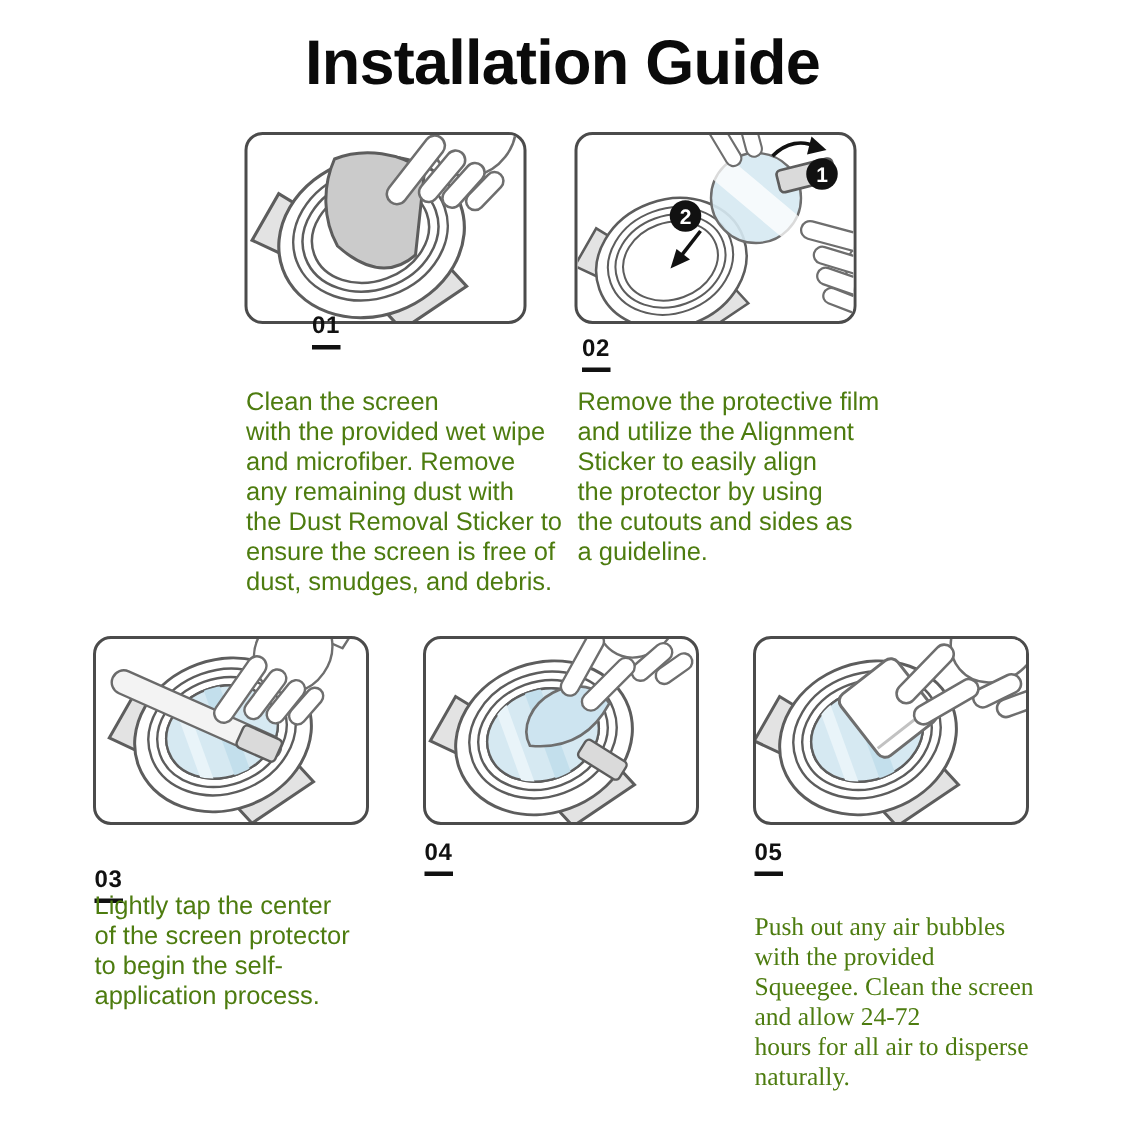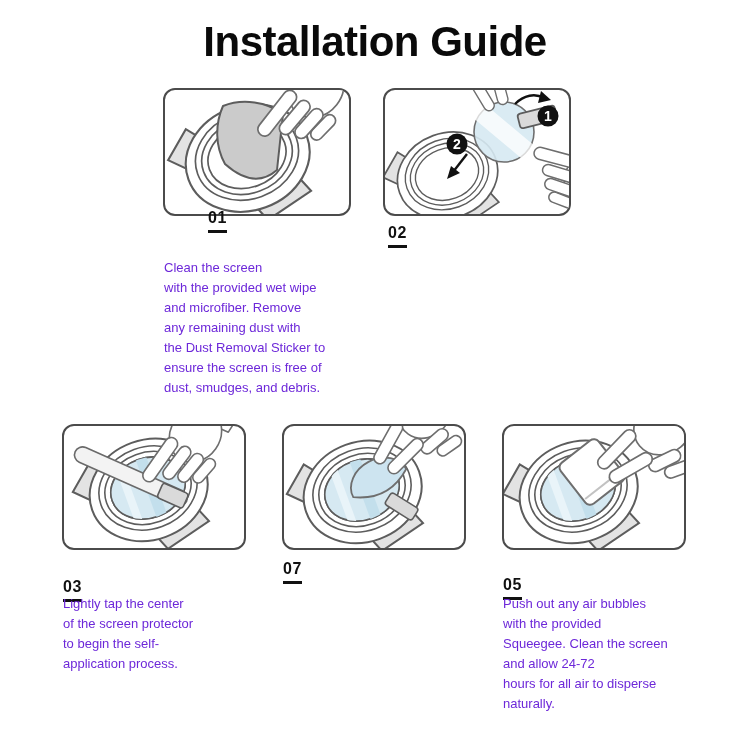--- a/index.html
+++ b/index.html
@@ -21,30 +21,30 @@
   .box-s4{left:282px;top:424px;width:180px;height:122px;}
   .box-s5{left:502px;top:424px;width:180px;height:122px;}
   .step-num{
     position:absolute;font-size:16px;font-weight:bold;color:#111111;
     border-bottom:3px solid #111111;padding-bottom:3px;letter-spacing:0.5px;
   }
   .num-s1{left:164px;top:209px;margin-left:44px;}
   .num-s2{left:388px;top:224px;}
   .num-s3{left:63px;top:578px;}
   .num-s4{left:283px;top:560px;}
-  .num-s5{left:503px;top:560px;margin-top:16px;}
+  .num-s5{left:503px;top:560px;}
   .step-text{
-    position:absolute;font-size:13px;line-height:20px;color:#6d28d9;
+    position:absolute;font-size:17px;line-height:20px;color:#4d7c0f;
     white-space:pre-line;width:218px;
   }
   .txt-s1{left:164px;top:258px;}
   .txt-s2{left:385px;top:258px;}
   .txt-s3{left:63px;top:594px;}
   .txt-s4{left:283px;top:594px;}
-  .txt-s5{left:503px;top:594px;}
+  .txt-s5{left:503px;top:608px;font-family:Liberation Serif, serif;}
   .badge-label{fill:#ffffff;font-family:"Liberation Sans",sans-serif;font-size:14px;font-weight:bold;text-anchor:middle;}
   .defs-holder{position:absolute;width:0;height:0;overflow:hidden;}
 </style>
 </head>
 <body>
 
 <div class="canvas">
 
   <svg class="defs-holder" aria-hidden="true">
     <defs>
@@ -168,30 +168,36 @@
         <rect x="-24" y="-26" width="48" height="52" rx="6" fill="#ffffff" stroke="#6e6e6e" stroke-width="2"></rect>
         <line x1="-22" y1="17" x2="22" y2="17" stroke="#c2c2c2" stroke-width="2"></line>
       </g>
       <use href="#gHandPinch" transform="translate(102,46) rotate(-40) scale(0.85)"></use>
     </svg>
   </div>
 
   <div class="step-num num-s1">01</div>
   <div class="step-num num-s2">02</div>
   <div class="step-num num-s3">03</div>
-  <div class="step-num num-s4">07</div>
+  <div class="step-num num-s4">04</div>
   <div class="step-num num-s5">05</div>
 
   <div class="step-text txt-s1">Clean the screen
 with the provided wet wipe
 and microfiber. Remove
 any remaining dust with
 the Dust Removal Sticker to
 ensure the screen is free of
 dust, smudges, and debris.</div>
+  <div class="step-text txt-s2">Remove the protective film
+and utilize the Alignment
+Sticker to easily align
+the protector by using
+the cutouts and sides as
+a guideline.</div>
   <div class="step-text txt-s3">Lightly tap the center
 of the screen protector
 to begin the self-
 application process.</div>
   <div class="step-text txt-s5">Push out any air bubbles
 with the provided
 Squeegee. Clean the screen
 and allow 24-72
 hours for all air to disperse
 naturally.</div>

